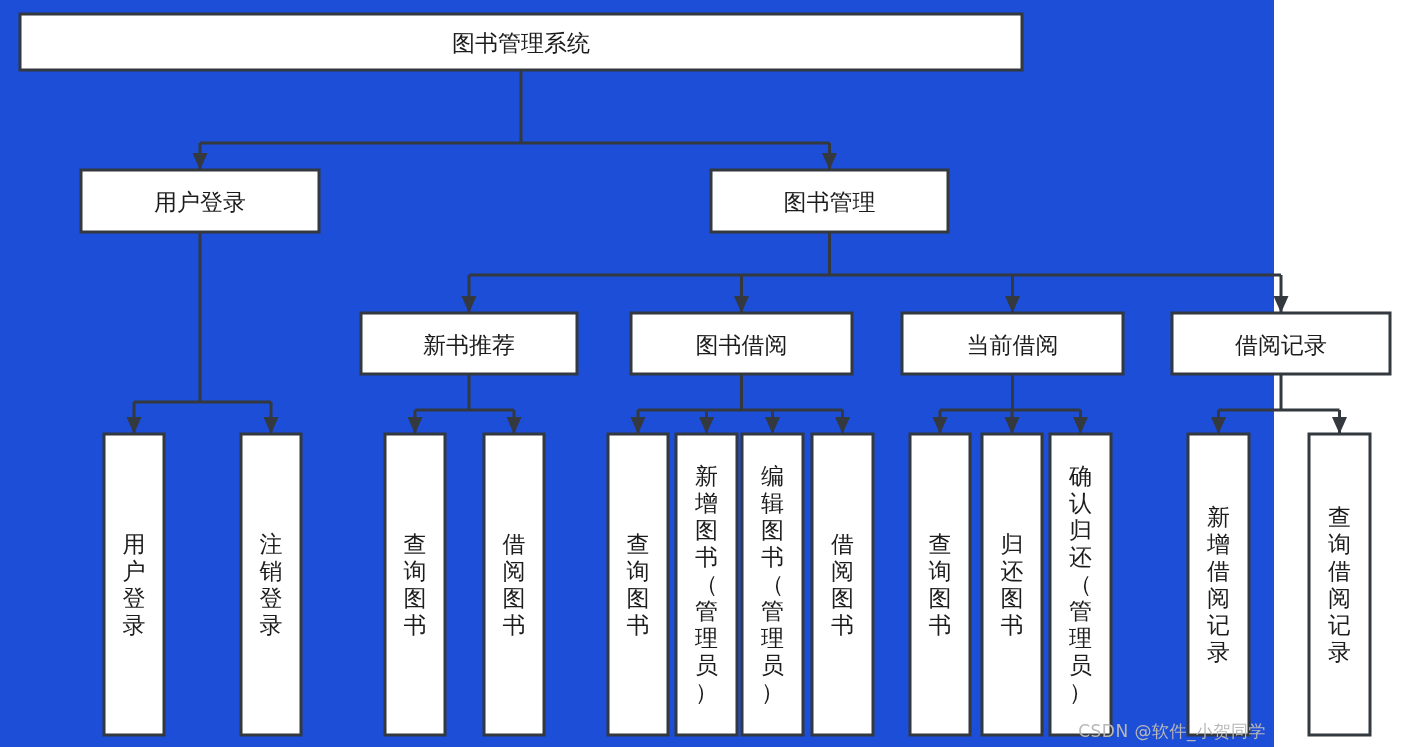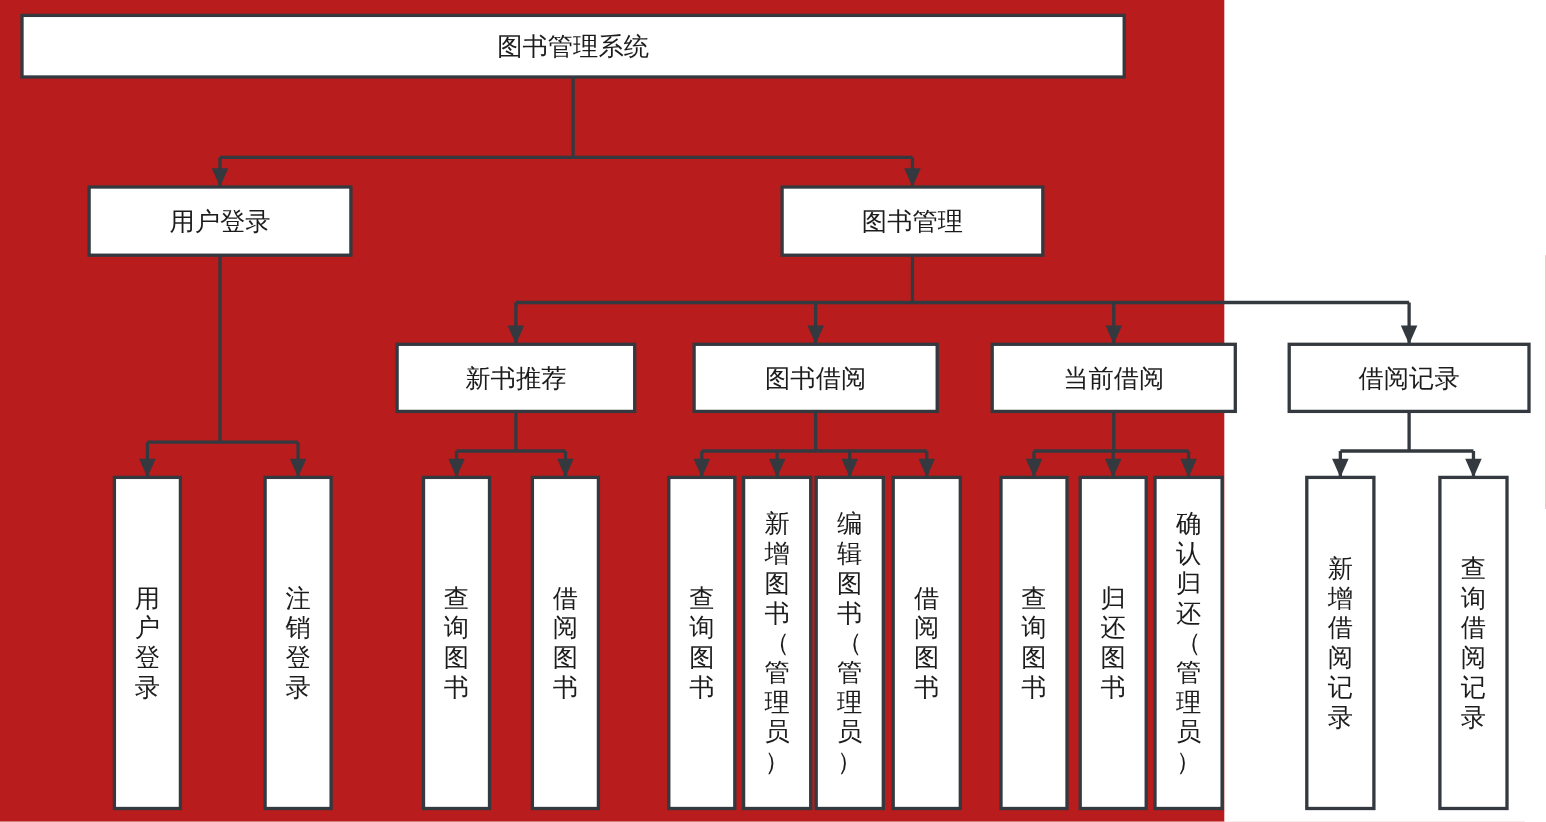--- a/index.html
+++ b/index.html
@@ -9,23 +9,23 @@
     background: #ffffff;
   }
   body {
     width: 1405px;
     height: 747px;
     overflow: hidden;
     font-family: "DejaVu Sans", "Liberation Sans", sans-serif;
   }
   #diagram-root {
     position: relative;
-    width: 1113px;
+    width: 1274px;
     height: 747px;
-    background: #b91c1c;
+    background: #1d4ed8;
   }
   svg#flow-svg {
     position: absolute;
     left: 0;
     top: 0;
     width: 1405px;
     height: 747px;
     display: block;
   }
   .node-box {
@@ -205,14 +205,15 @@
           <rect x="1188" y="434" width="61" height="301" class="node-box"></rect>
           <text x="1218.5" class="node-label-v"><tspan x="1218.5" y="524.56">新</tspan><tspan x="1218.5" y="551.56">增</tspan><tspan x="1218.5" y="578.56">借</tspan><tspan x="1218.5" y="605.56">阅</tspan><tspan x="1218.5" y="632.56">记</tspan><tspan x="1218.5" y="659.56">录</tspan></text>
         </g>
         <g>
           <rect x="1309" y="434" width="61" height="301" class="node-box"></rect>
           <text x="1339.5" class="node-label-v"><tspan x="1339.5" y="524.56">查</tspan><tspan x="1339.5" y="551.56">询</tspan><tspan x="1339.5" y="578.56">借</tspan><tspan x="1339.5" y="605.56">阅</tspan><tspan x="1339.5" y="632.56">记</tspan><tspan x="1339.5" y="659.56">录</tspan></text>
         </g>
       </g>
   </svg>
 
+  <div class="watermark-text">CSDN @软件_小贺同学</div>
 
 </div>
 
 </body></html>

